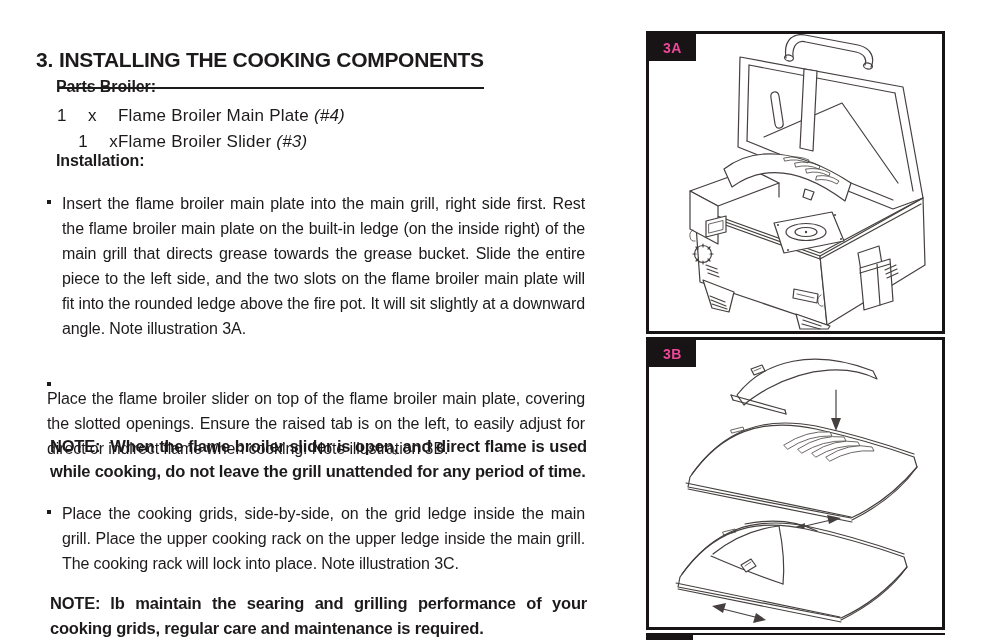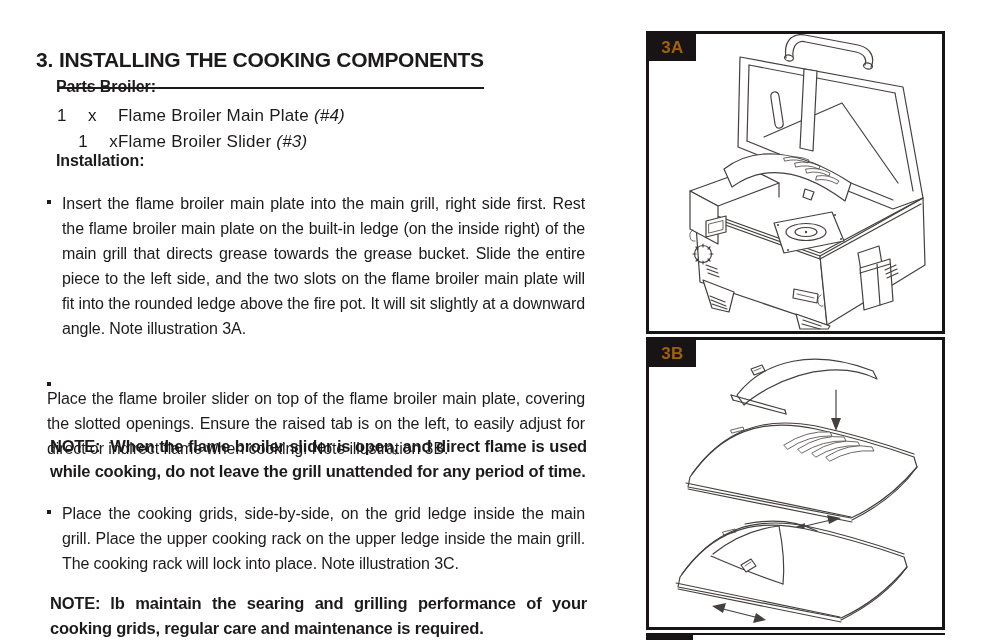--- a/index.html
+++ b/index.html
@@ -32,22 +32,22 @@
 
   .note{left:50px;width:537px;font-size:16.5px;font-weight:bold;line-height:25px;text-align:justify;letter-spacing:-0.2px;}
   .note .note-label{margin-right:10px;}
   .note.n1{top:434px;}
   .note.n2{top:591px;}
 
   
   .fig-box{left:646px;width:293px;background:#fff;border:3px solid #181314;}
   .fig-box.fa{top:31px;height:297px;}
   .fig-box.fb{top:337px;height:287px;}
-  .fig-label{position:absolute;top:0;left:0;width:47px;height:27px;background:#181314;color:#a16207;
-             font-size:17px;font-weight:bold;display:flex;align-items:center;justify-content:center;
+  .fig-label{position:absolute;top:0;left:0;width:47px;height:27px;background:#181314;color:#ec4899;
+             font-size:14px;font-weight:bold;display:flex;align-items:center;justify-content:center;
              letter-spacing:0.5px;}
   .fig-box svg{position:absolute;top:0;left:0;width:100%;height:100%;}
 
   .fig-partial{left:646px;top:633px;width:299px;height:7px;border-top:2px solid #181314;background:#fff;}
   .fig-partial .tab{position:absolute;left:0;top:0;width:47px;height:7px;background:#181314;}
 
   svg path,svg polyline,svg polygon,svg ellipse,svg circle,svg line{
     stroke:#45403f;stroke-width:1.2;fill:none;stroke-linejoin:round;stroke-linecap:round;}
   svg .wh{fill:#ffffff;}
   svg .dk{fill:#45403f;stroke:none;}

